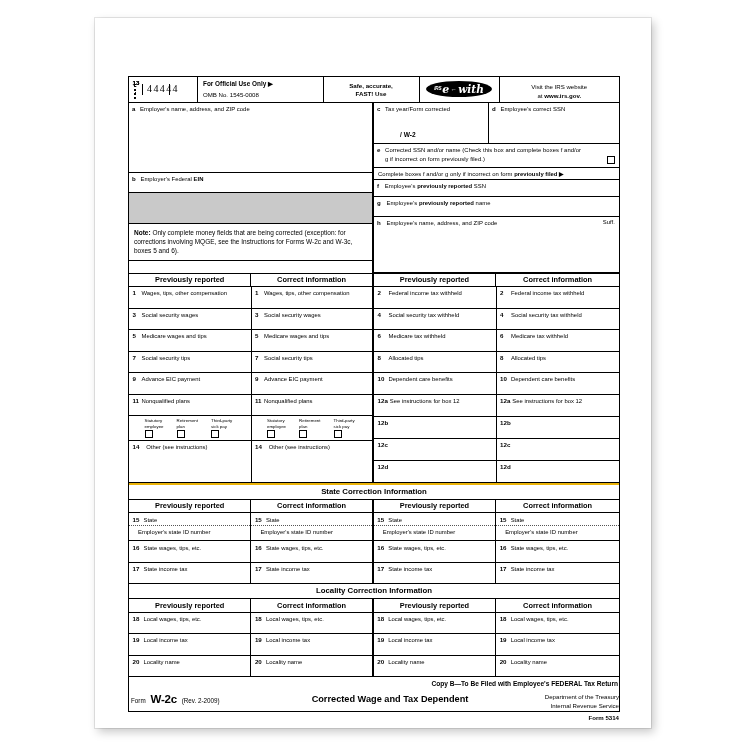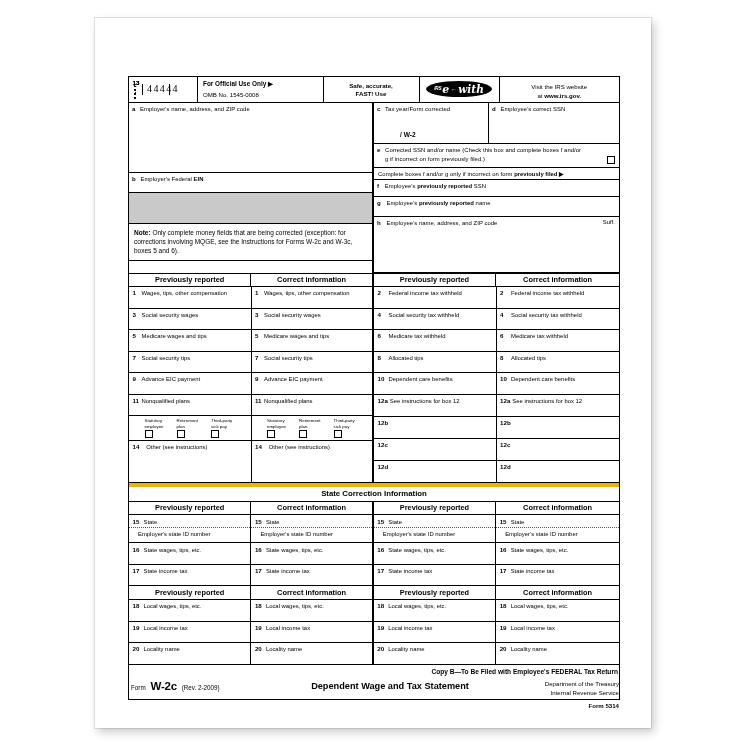--- a/index.html
+++ b/index.html
@@ -101,21 +101,21 @@
   
   .colhdr {
     text-align: center; font-weight: bold; font-size: 7.4px;
     padding: 1.6px 0 1.8px 0;
     border-bottom: 1px solid #000; border-right: 1px solid #000;
     background: #fff;
   }
   .sechdr {
     text-align: center; font-weight: bold; font-size: 7.8px;
     padding: 1.8px 0 2px 0;
-    border-bottom: 1px solid #000; border-top: 4px solid #eab308;
+    border-bottom: 1px solid #000; border-top: 2px solid #eab308;
   }
 
   
   .mgrid { display: flex; }
   .mcol { }
   .mcell {
     border-bottom: 1px solid #000; border-right: 1px solid #000;
     padding: 2.2px 0 0 3.5px;
     height: 21.5px;
   }
@@ -575,20 +575,21 @@
           <span class="num">17</span><span class="txt" style="margin-left:2px;">State income tax</span>
         </div>
         <div class="mcell" style="width:122.5px;">
           <span class="num">17</span><span class="txt" style="margin-left:2px;">State income tax</span>
         </div>
         <div class="mcell nb-r" style="width:123px;">
           <span class="num">17</span><span class="txt" style="margin-left:2px;">State income tax</span>
         </div>
       </div>
 
+      <div class="sechdr" style="border-top:none;">Locality Correction Information</div>
       <div class="row">
         <div class="colhdr" style="width:122.5px;">Previously reported</div>
         <div class="colhdr" style="width:122.5px;border-right:2px solid #000;">Correct information</div>
         <div class="colhdr" style="width:122.5px;">Previously reported</div>
         <div class="colhdr" style="width:123px;border-right:none;">Correct information</div>
       </div>
 
       <div class="row">
         <div class="mcell" style="width:122.5px;">
           <span class="num">18</span><span class="txt" style="margin-left:2px;">Local wages, tips, etc.</span>
@@ -635,21 +636,21 @@
       </div>
 
       <div id="footer">
         <div id="copyb">Copy B—To Be Filed with Employee's FEDERAL Tax Return</div>
         <div id="footmain">
           <div id="formid">
             <span>Form</span>
             <span class="w2c" style="margin-left:3px;">W-2c</span>
             <span class="rev" style="margin-left:3px;">(Rev. 2-2009)</span>
           </div>
-          <div id="title">Dependent Wage and Tax Statement</div>
+          <div id="title">Corrected Wage and Tax Dependent</div>
           <div id="dept">
             <div>Department of the Treasury</div>
             <div>Internal Revenue Service</div>
             <div class="f5314">Form 5314</div>
           </div>
         </div>
       </div>
 
     </div>
   </div>

